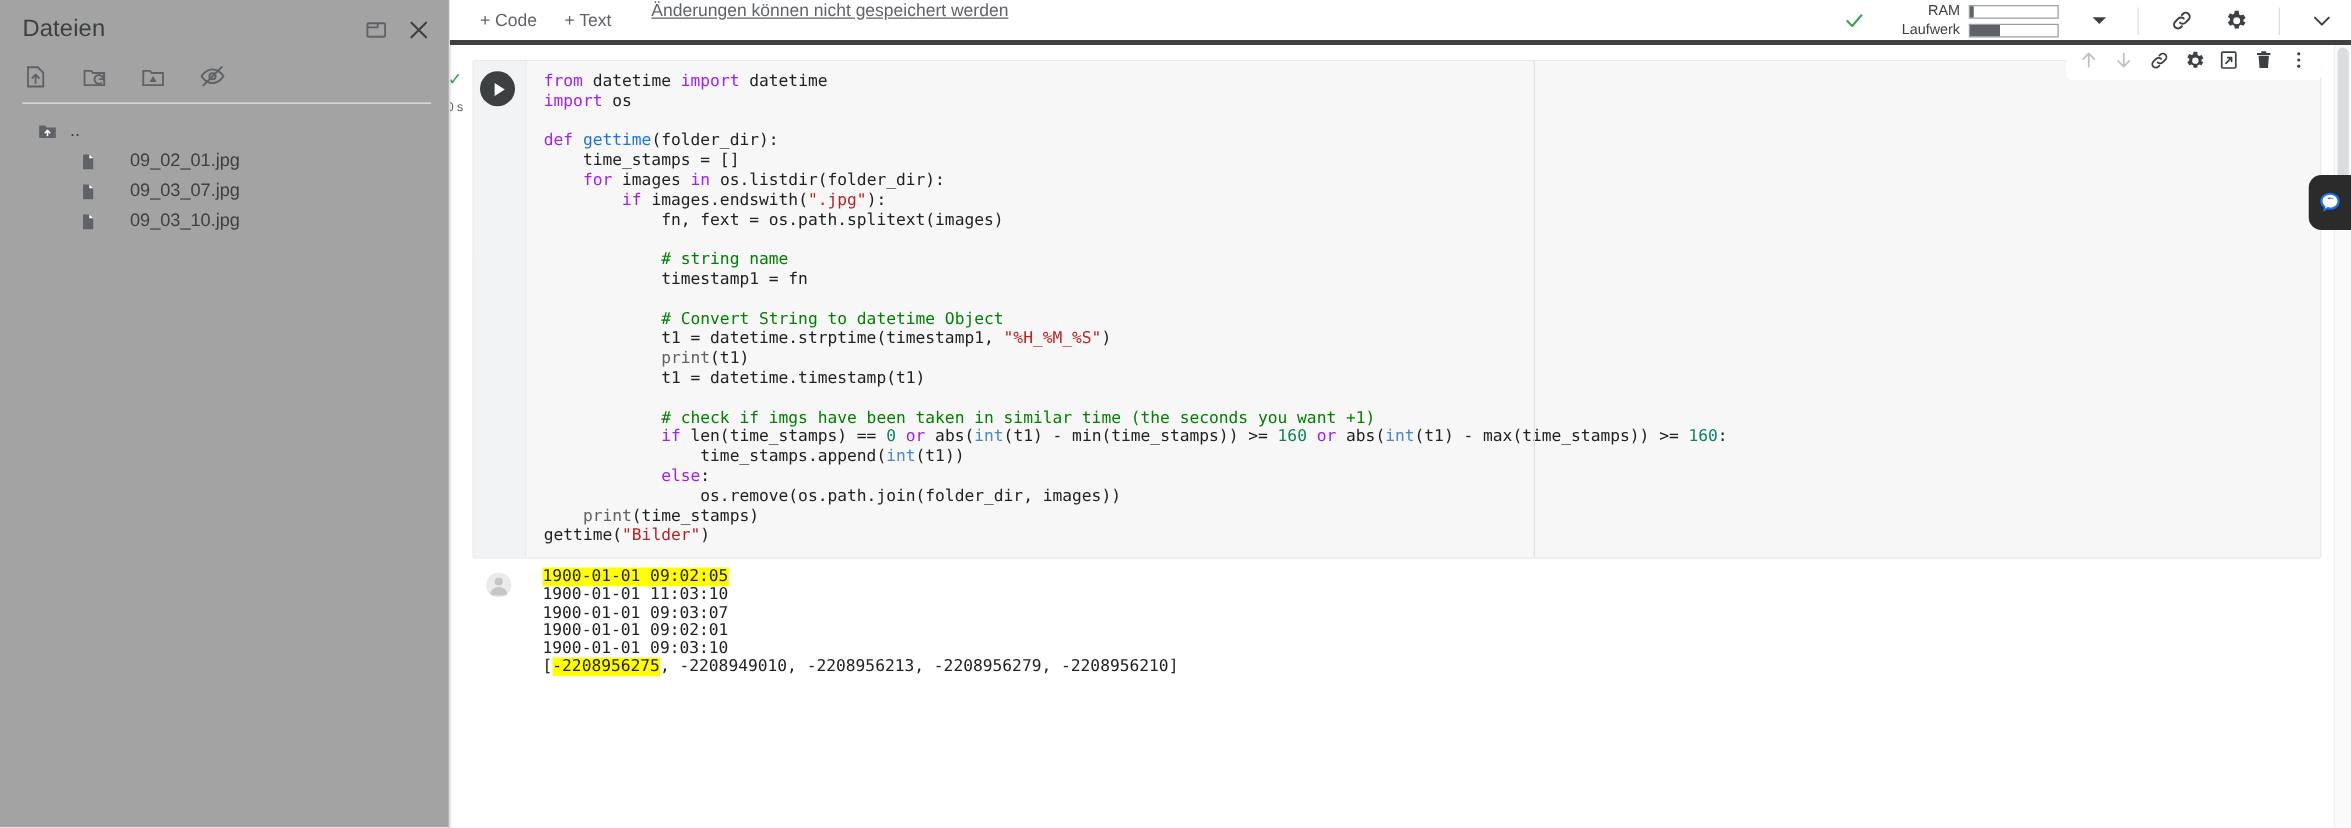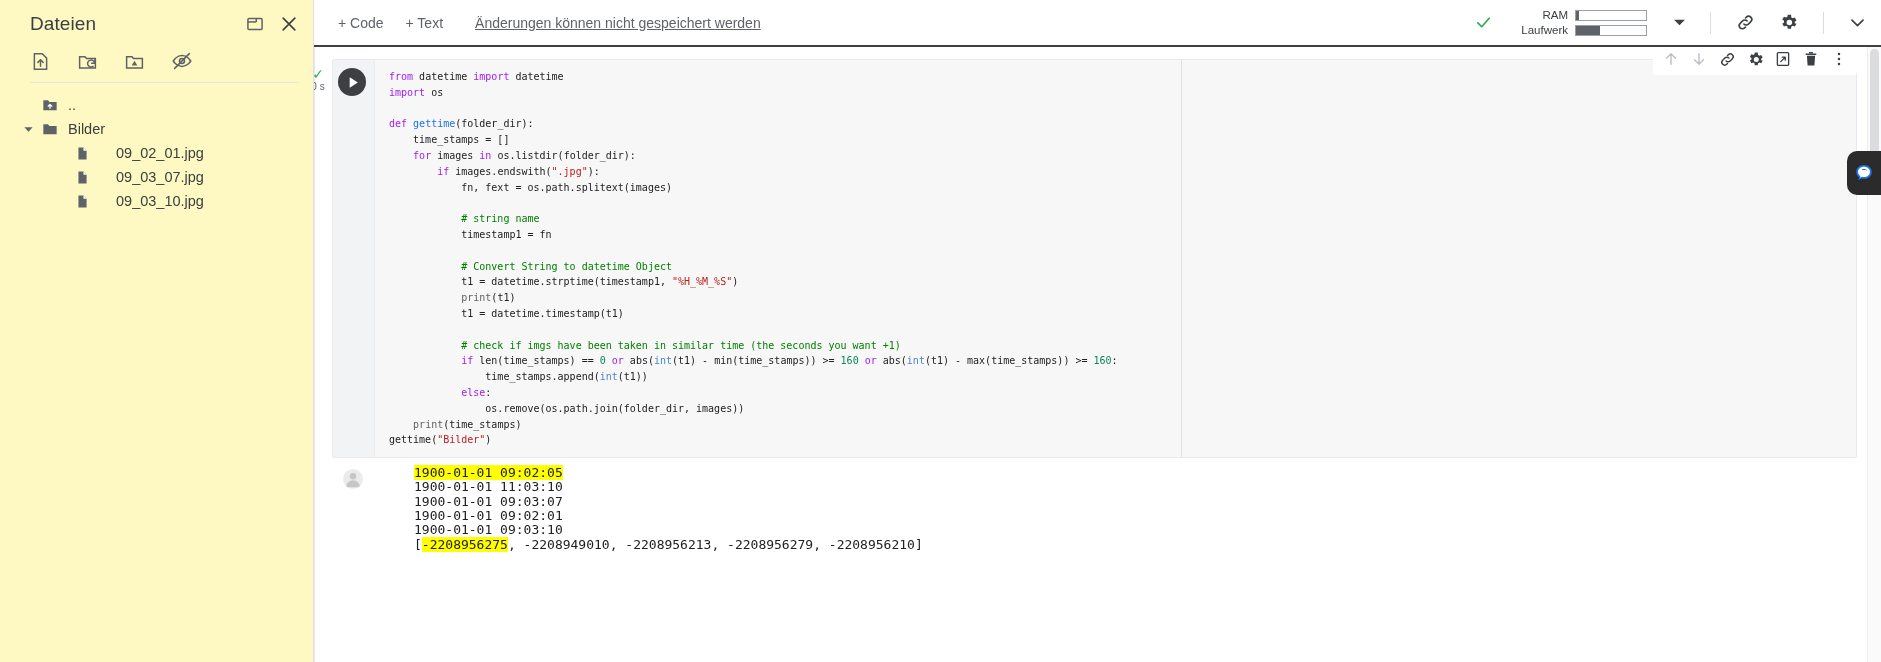--- a/index.html
+++ b/index.html
@@ -8,26 +8,25 @@
     width: 1881px; height: 662px;
     overflow: hidden;
     background: #ffffff;
     font-family: "Liberation Sans", sans-serif;
   }
 
   .app { position: relative; width: 1881px; height: 662px; display: flex; }
 
   
   .sidebar {
-    width: 314px; height: 662px;
-    background: #fef9c3;
+    width: 360px; height: 662px;
+    background: #a3a3a3;
     border-right: 1px solid #e0e0e0;
     flex-shrink: 0;
     position: relative;
-    padding-left: 12px;
   }
   .sb-header {
     display: flex; align-items: center;
     padding: 10px 14px 6px 18px;
     height: 44px;
   }
   .sb-title { font-size: 19px; color: #3c4043; letter-spacing: .1px; }
   .sb-header-actions { margin-left: auto; display: flex; align-items: center; gap: 14px; }
   .ico-btn { display:inline-flex; align-items:center; justify-content:center; cursor:pointer; color:#5f6368; }
 
@@ -49,23 +48,23 @@
   .tw-arrow { width: 20px; display:inline-flex; justify-content:center; align-items:center; color:#5f6368; flex-shrink:0;}
   .tw-spacer { width: 20px; flex-shrink: 0;}
   .tw-icon { width: 24px; display:inline-flex; justify-content:center; align-items:center; flex-shrink:0; }
   .tw-label { padding-left: 6px; font-size: 14.5px; color:#3c4043; }
   .indent-1 { padding-left: 22px; gap: 16px; }
 
   
   .main { flex: 1; position: relative; height: 662px; background:#fff; }
 
   .topbar {
-    height: 47px;
-    display: flex; align-items: center;
-    border-bottom: 2px solid #404040;
+    height: 36px;
+    display: flex; 
+    border-bottom: 4px solid #404040;
     padding-left: 16px;
     position: relative;
   }
   .tb-btn {
     display: inline-flex; align-items: center; gap: 4px;
     font-size: 14px; color: #5f6368;
     padding: 3px 8px; border-radius: 4px;
     cursor: pointer; margin-right: 6px;
   }
   .tb-warn {
@@ -120,32 +119,32 @@
     display: flex; align-items: center; justify-content: center;
     cursor: pointer;
   }
   .run-btn svg { margin-left: 2px; }
 
   .exec-status {
     position: absolute; left: -28px; top: 8px;
     width: 26px; text-align: center;
   }
   .exec-check { color: #34a853; font-size: 14px; line-height: 12px;}
-  .exec-time { font-size: 10px; color: #5f6368; margin-top: 1px; }
+  .exec-time { font-size: 10px; color: #5f6368; margin-top: 12px; }
 
   .code-area {
     flex: 1;
     position: relative;
     padding: 9px 0 9px 14px;
     overflow: hidden;
   }
   pre.code {
     margin: 0;
     font-family: "DejaVu Sans Mono", "Liberation Mono", monospace;
-    font-size: 10px;
+    font-size: 13px;
     line-height: 15.8px;
     color: #202124;
     white-space: pre;
     tab-size: 4;
   }
   .ruler {
     position: absolute; top: 0; bottom: 0;
     left: 806px; width: 1px; background: #e0e0e0;
   }
 
@@ -173,21 +172,20 @@
     cursor: pointer; color: #3c4043;
   }
   .ct-ico.dim { color: #bdc1c6; }
 
   
   .output {
     margin-left: 18px; margin-right: 24px;
     display: flex;
     padding: 8px 0 4px 0;
     position: relative;
-    gap: 26px;
   }
   .out-avatar {
     width: 42px; flex-shrink: 0;
     display: flex; justify-content: center; padding-top: 3px;
   }
   .avatar-circle {
     width: 20px; height: 20px; border-radius: 50%;
     background: #ebebeb;
     display:flex; align-items:flex-end; justify-content:center;
     overflow:hidden;
@@ -289,33 +287,20 @@
         <span class="tw-spacer"></span>
         <span class="tw-icon">
           <svg width="16" height="16" viewBox="0 0 24 24">
             <path d="M2 5 h7 l2 2.4 H22 V20 H2 Z" fill="#5f6368"></path>
             <path d="M12 17 V11.5 M9.3 13.8 L12 11 L14.7 13.8" stroke="#fff" stroke-width="1.9" fill="none" stroke-linecap="round" stroke-linejoin="round"></path>
           </svg>
         </span>
         <span class="tw-label">..</span>
       </div>
 
-      <div class="tree-row">
-        <span class="tw-arrow">
-          <svg width="11" height="11" viewBox="0 0 12 12">
-              <path d="M1.5 3.5 L6 8.5 L10.5 3.5 Z" fill="#5f6368"></path>
-            </svg>
-        </span>
-        <span class="tw-icon">
-          <svg width="16" height="16" viewBox="0 0 24 24">
-              <path d="M2 5 h7 l2 2.4 H22 V20 H2 Z" fill="#5f6368"></path>
-            </svg>
-        </span>
-        <span class="tw-label">Bilder</span>
-      </div>
 
       <div class="tree-row indent-1">
         <span class="tw-spacer"></span>
         <span class="tw-icon">
           <svg width="15" height="15" viewBox="0 0 24 24">
               <path d="M5.5 2.5 h8 l5 5 v14 h-13 z" fill="#5f6368"></path>
               <path d="M13.5 2.5 v5 h5" fill="#ffffff"></path>
             </svg>
         </span>
         <span class="tw-label">09_02_01.jpg</span>

